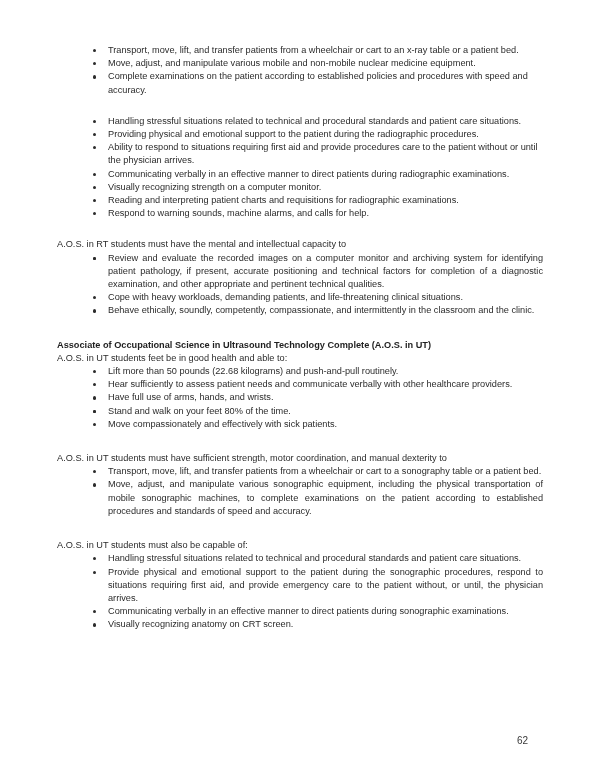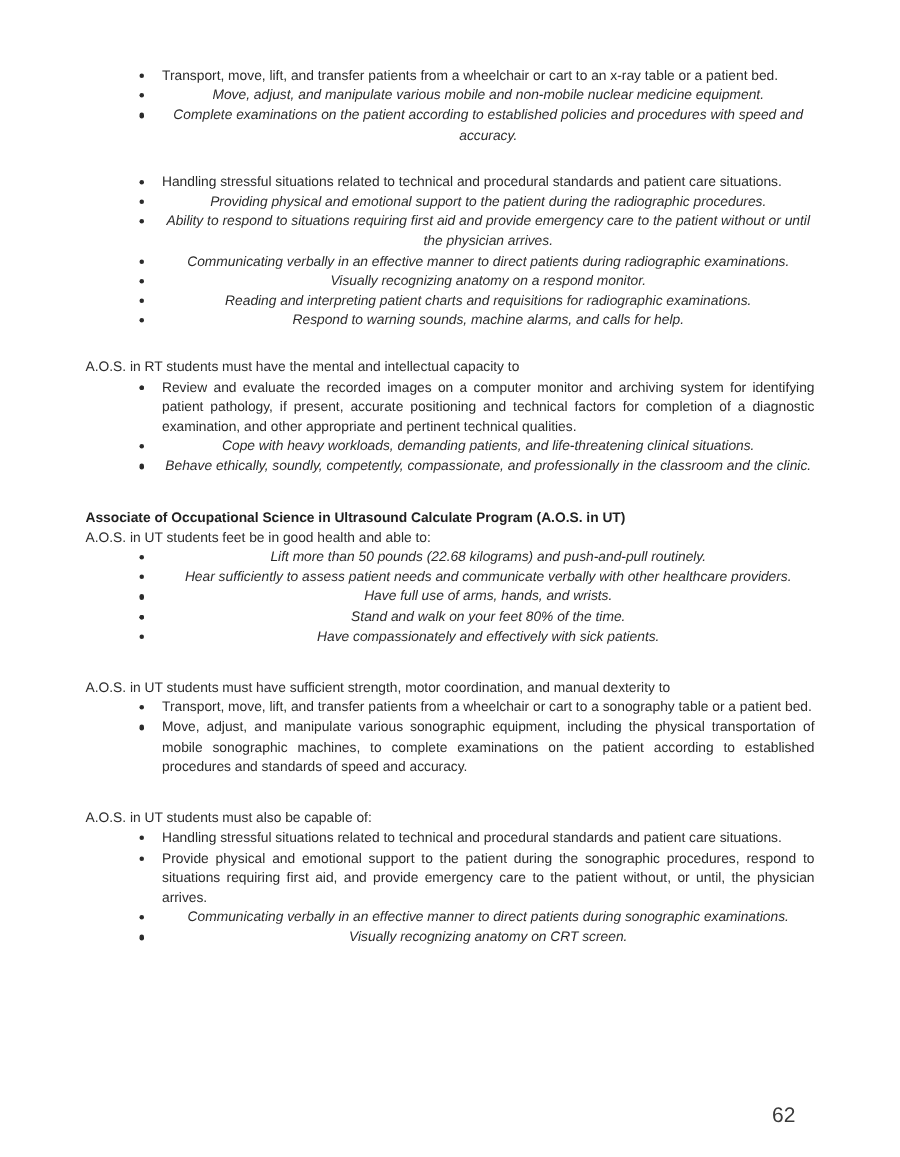--- a/index.html
+++ b/index.html
@@ -48,22 +48,21 @@
     padding-left: 51px;
     font-size: 9.2px;
     line-height: 13.2px;
     color: #2b2b2b;
     margin: 0;
   }
   ul.bullets > li.justify {
     text-align: justify;
   }
   ul.bullets > li.left {
-    text-align: center;
-    font-style: italic;
+    text-align: left;
   }
   ul.bullets > li > .bullet-dot {
     position: absolute;
     left: 36px;
     top: 5px;
     width: 3.2px;
     height: 3.2px;
     background: #2b2b2b;
     border-radius: 50%;
     display: block;
@@ -76,21 +75,21 @@
     color: #1f1f1f;
   }
   .gap-sm { height: 9px; }
   .gap-md { height: 12px; }
   .page-number {
     position: absolute;
     left: 0;
     top: 735px;
     width: 600px;
     text-align: center;
-    font-size: 14px;
+    font-size: 10px;
     color: #3a3a3a;
   }
   .pn-inner {
     display: inline-block;
     margin-left: 445px;
   }
 </style>
 </head>
 <body>
 
@@ -121,29 +120,29 @@
         <li class="justify">
           <span class="bullet-dot"></span>
           <span>Handling stressful situations related to technical and procedural standards and patient care situations.</span>
         </li>
         <li class="left">
           <span class="bullet-dot"></span>
           <span>Providing physical and emotional support to the patient during the radiographic procedures.</span>
         </li>
         <li class="left">
           <span class="bullet-dot"></span>
-          <span>Ability to respond to situations requiring first aid and provide emergency care to the patient without or until the physician arrives.</span>
+          <span>Ability to respond to situations requiring first aid and provide procedures care to the patient without or until the physician arrives.</span>
         </li>
         <li class="left">
           <span class="bullet-dot"></span>
           <span>Communicating verbally in an effective manner to direct patients during radiographic examinations.</span>
         </li>
         <li class="left">
           <span class="bullet-dot"></span>
-          <span>Visually recognizing anatomy on a respond monitor.</span>
+          <span>Visually recognizing strength on a computer monitor.</span>
         </li>
         <li class="left">
           <span class="bullet-dot"></span>
           <span>Reading and interpreting patient charts and requisitions for radiographic examinations.</span>
         </li>
         <li class="left">
           <span class="bullet-dot"></span>
           <span>Respond to warning sounds, machine alarms, and calls for help.</span>
         </li>
       </ul>
@@ -160,29 +159,29 @@
         <li class="justify">
           <span class="bullet-dot"></span>
           <span>Review and evaluate the recorded images on a computer monitor and archiving system for identifying patient pathology, if present, accurate positioning and technical factors for completion of a diagnostic examination, and other appropriate and pertinent technical qualities.</span>
         </li>
         <li class="left">
           <span class="bullet-dot"></span>
           <span>Cope with heavy workloads, demanding patients, and life-threatening clinical situations.</span>
         </li>
         <li class="left">
           <span class="bullet-dot"></span>
-          <span>Behave ethically, soundly, competently, compassionate, and professionally in the classroom and the clinic.</span>
+          <span>Behave ethically, soundly, competently, compassionate, and intermittently in the classroom and the clinic.</span>
         </li>
       </ul>
     </div>
 
     <div class="gap-md"></div>
 
     <div class="section">
-      <p class="heading">Associate of Occupational Science in Ultrasound Calculate Program (A.O.S. in UT)</p>
+      <p class="heading">Associate of Occupational Science in Ultrasound Technology Complete (A.O.S. in UT)</p>
       <p class="lead">A.O.S. in UT students feet be in good health and able to:</p>
       <ul class="bullets">
         <li class="left">
           <span class="bullet-dot"></span>
           <span>Lift more than 50 pounds (22.68 kilograms) and push-and-pull routinely.</span>
         </li>
         <li class="left">
           <span class="bullet-dot"></span>
           <span>Hear sufficiently to assess patient needs and communicate verbally with other healthcare providers.</span>
         </li>
@@ -192,21 +191,21 @@
         </li>
         <li class="left">
           <span class="bullet-dot"></span>
         </li>
         <li class="left">
           <span class="bullet-dot"></span>
           <span>Stand and walk on your feet 80% of the time.</span>
         </li>
         <li class="left">
           <span class="bullet-dot"></span>
-          <span>Have compassionately and effectively with sick patients.</span>
+          <span>Move compassionately and effectively with sick patients.</span>
         </li>
       </ul>
     </div>
 
     <div class="gap-md"></div>
 
     <div class="section">
       <p class="lead">A.O.S. in UT students must have sufficient strength, motor coordination, and manual dexterity to</p>
       <ul class="bullets">
         <li class="justify">

